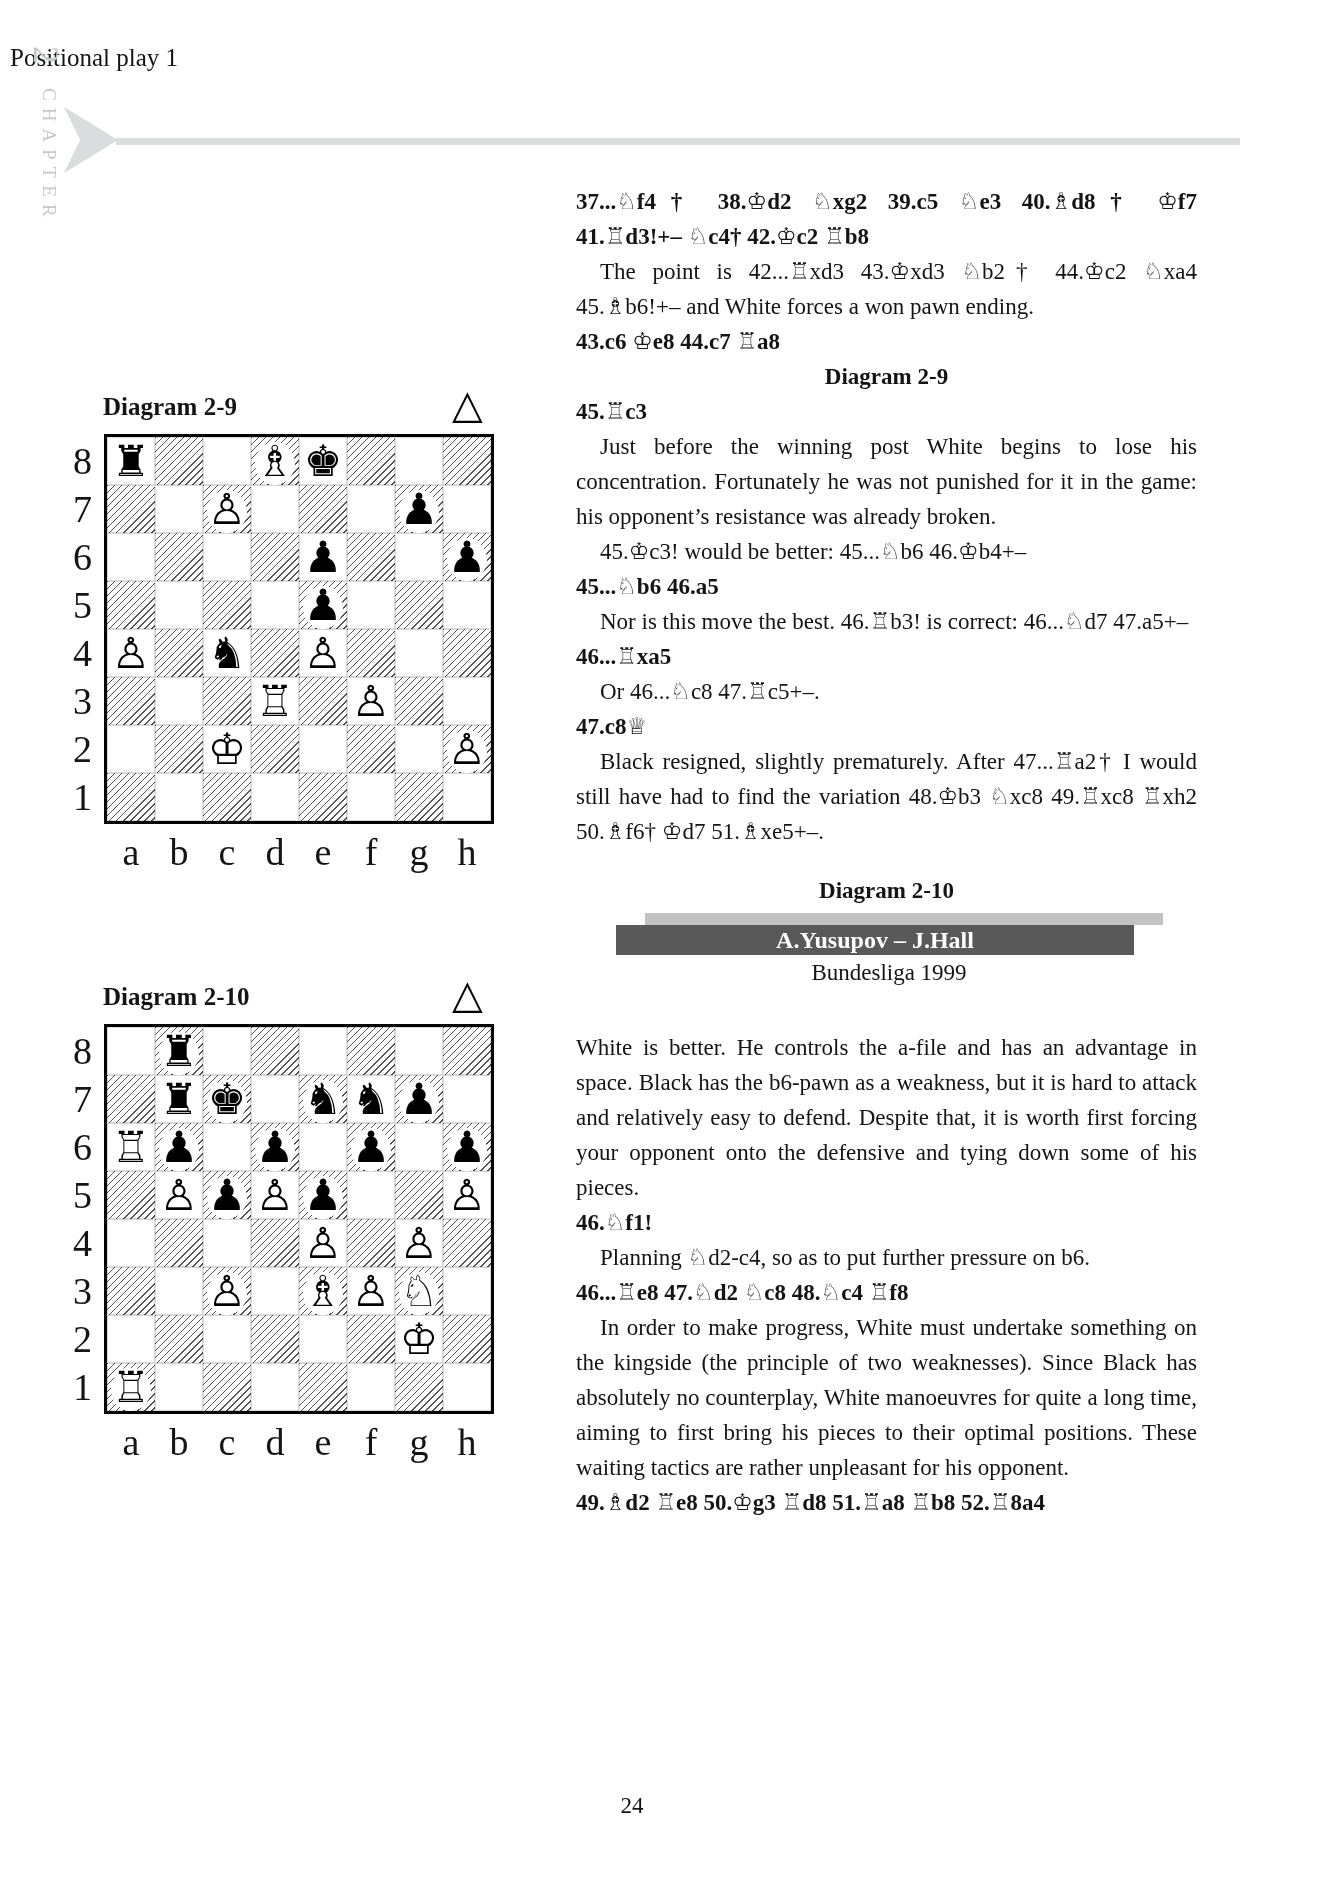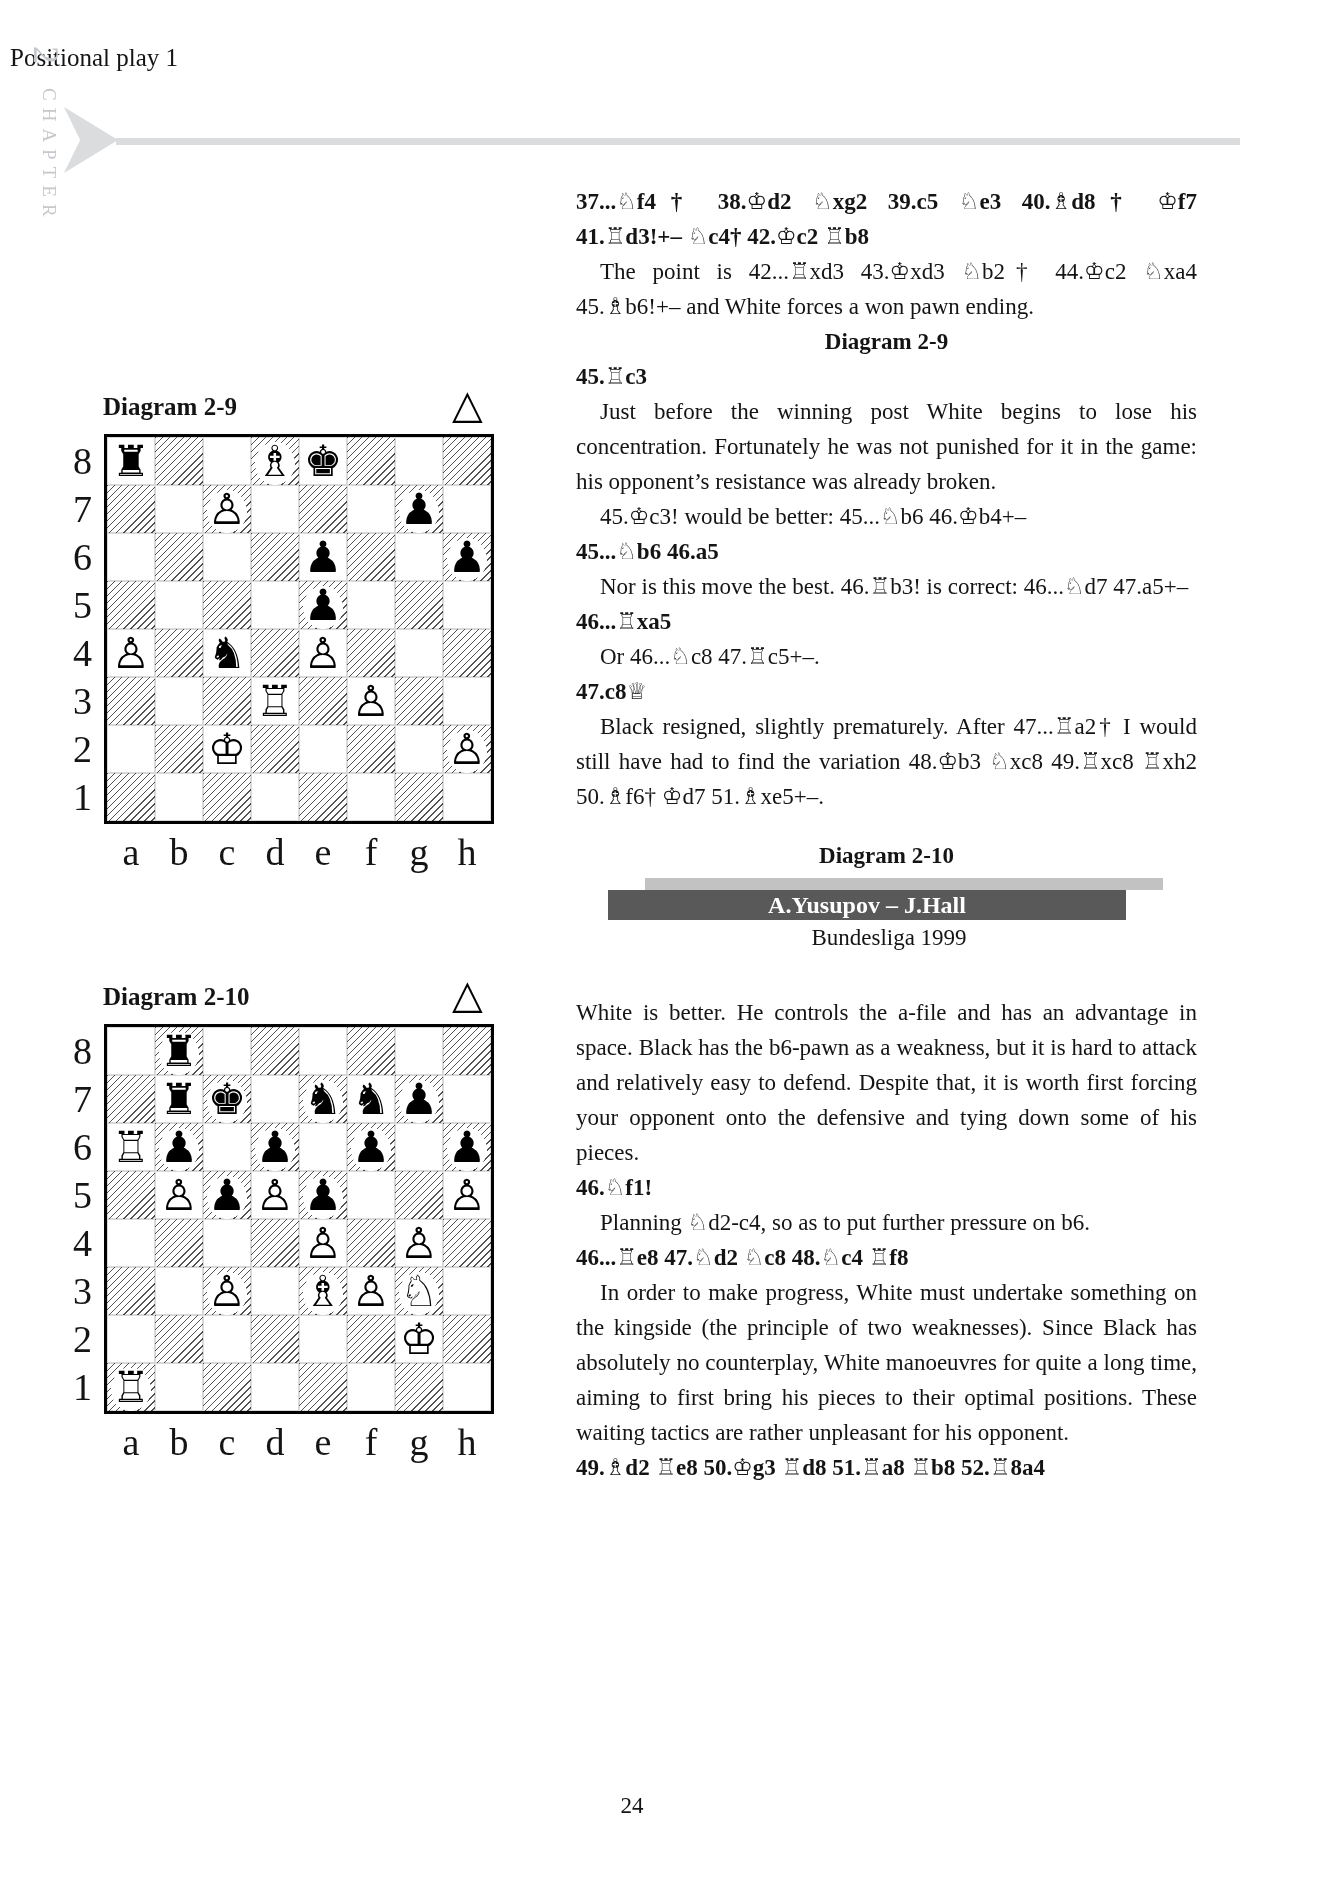--- a/index.html
+++ b/index.html
@@ -33,21 +33,21 @@
   
   .col { position:absolute; left:576px; top:184px; width:621px; font-size:23px; line-height:35px; text-align:justify; }
   .col p { margin:0; text-indent:24px; }
   .col p.noindent { text-indent:0;margin-top:40px; }
   .moves { font-weight:bold; }
   .moves .jl { text-align:justify; text-align-last:justify; }
   .heading { font-weight:bold; text-align:center; }
   .heading.spaced { margin-top:24px; }
   .match-block { margin-bottom:16px; }
   .bar-light { height:12px; width:518px; margin:5px 0 0 69px; }
-  .bar-dark  { height:30px; width:518px; margin-left:32px; color:#fff; text-align:center;
+  .bar-dark  { height:30px; width:518px; margin-left:40px; color:#fff; text-align:center;
                font-weight:bold; font-size:24px; line-height:30px; }
   .event { width:518px; margin-left:54px; text-align:center; }
   .page-number { position:absolute; left:532px; top:1793px; width:200px; text-align:center; font-size:23px; }
 </style>
 </head>
 <body>
 
 <div class="page">
 
   <div class="page-title">Positional play 1</div>
@@ -312,20 +312,23 @@
       <div class="file">g</div>
       <div class="file">h</div>
     </div>
 
   <div class="col">
       <div class="moves">
         <div class="jl">37...♘f4† 38.♔d2 ♘xg2 39.c5 ♘e3 40.♗d8† ♔f7</div>
         <div>41.♖d3!+– ♘c4† 42.♔c2 ♖b8</div>
       </div>
       <p>The point is 42...♖xd3 43.♔xd3 ♘b2† 44.♔c2 ♘xa4 45.♗b6!+– and White forces a won pawn ending.</p>
+      <div class="moves">
+        <div>43.c6 ♔e8 44.c7 ♖a8</div>
+      </div>
       <div class="heading">Diagram 2-9</div>
       <div class="moves">
         <div>45.♖c3</div>
       </div>
       <p>Just before the winning post White begins to lose his concentration. Fortunately he was not punished for it in the game: his opponent’s resistance was already broken.</p>
       <p>45.♔c3! would be better: 45...♘b6 46.♔b4+–</p>
       <div class="moves">
         <div>45...♘b6 46.a5</div>
       </div>
       <p>Nor is this move the best. 46.♖b3! is correct: 46...♘d7 47.a5+–</p>

